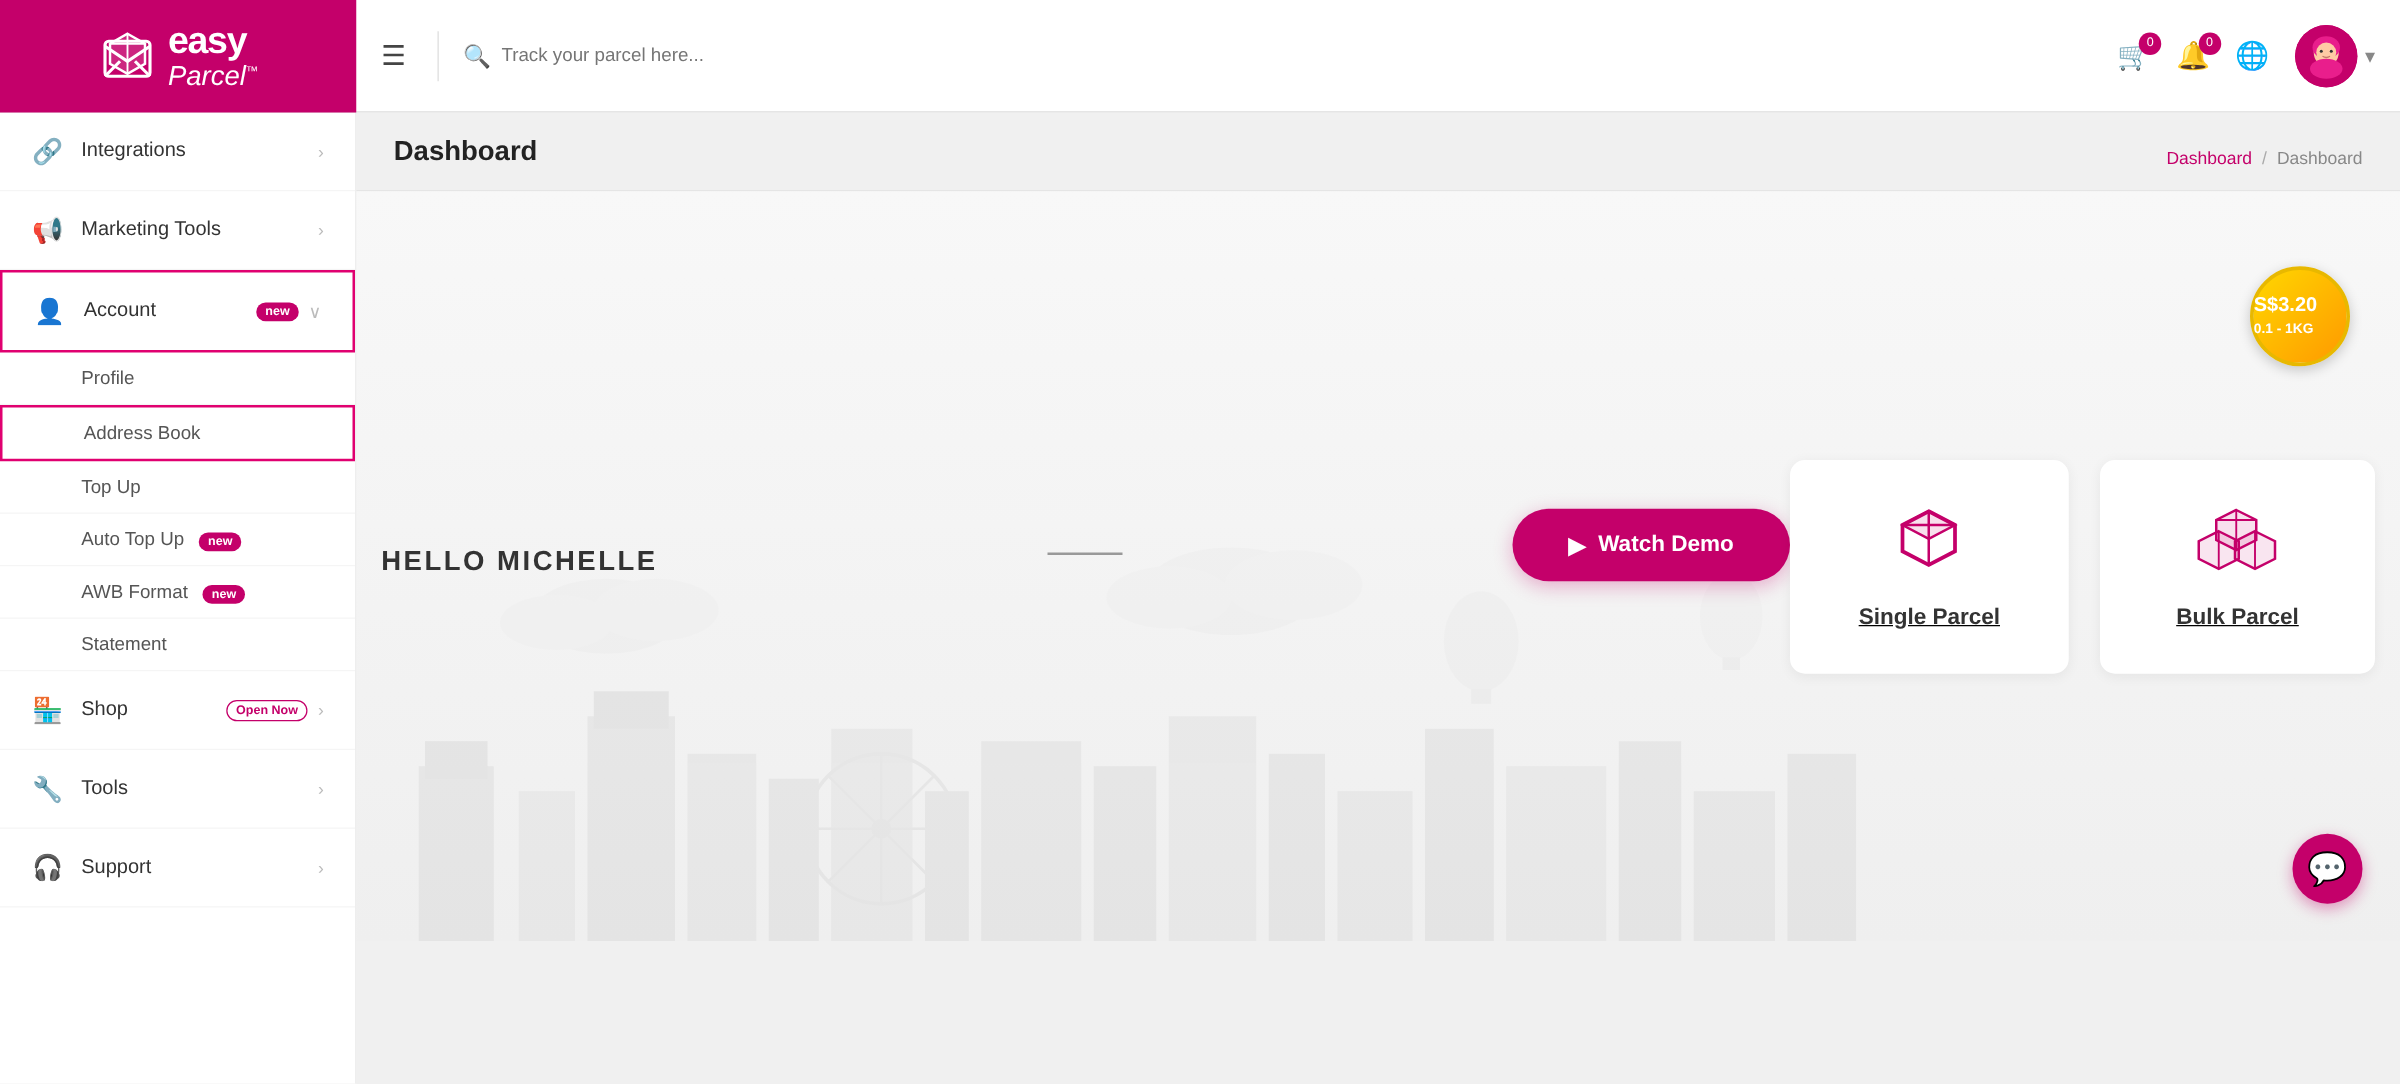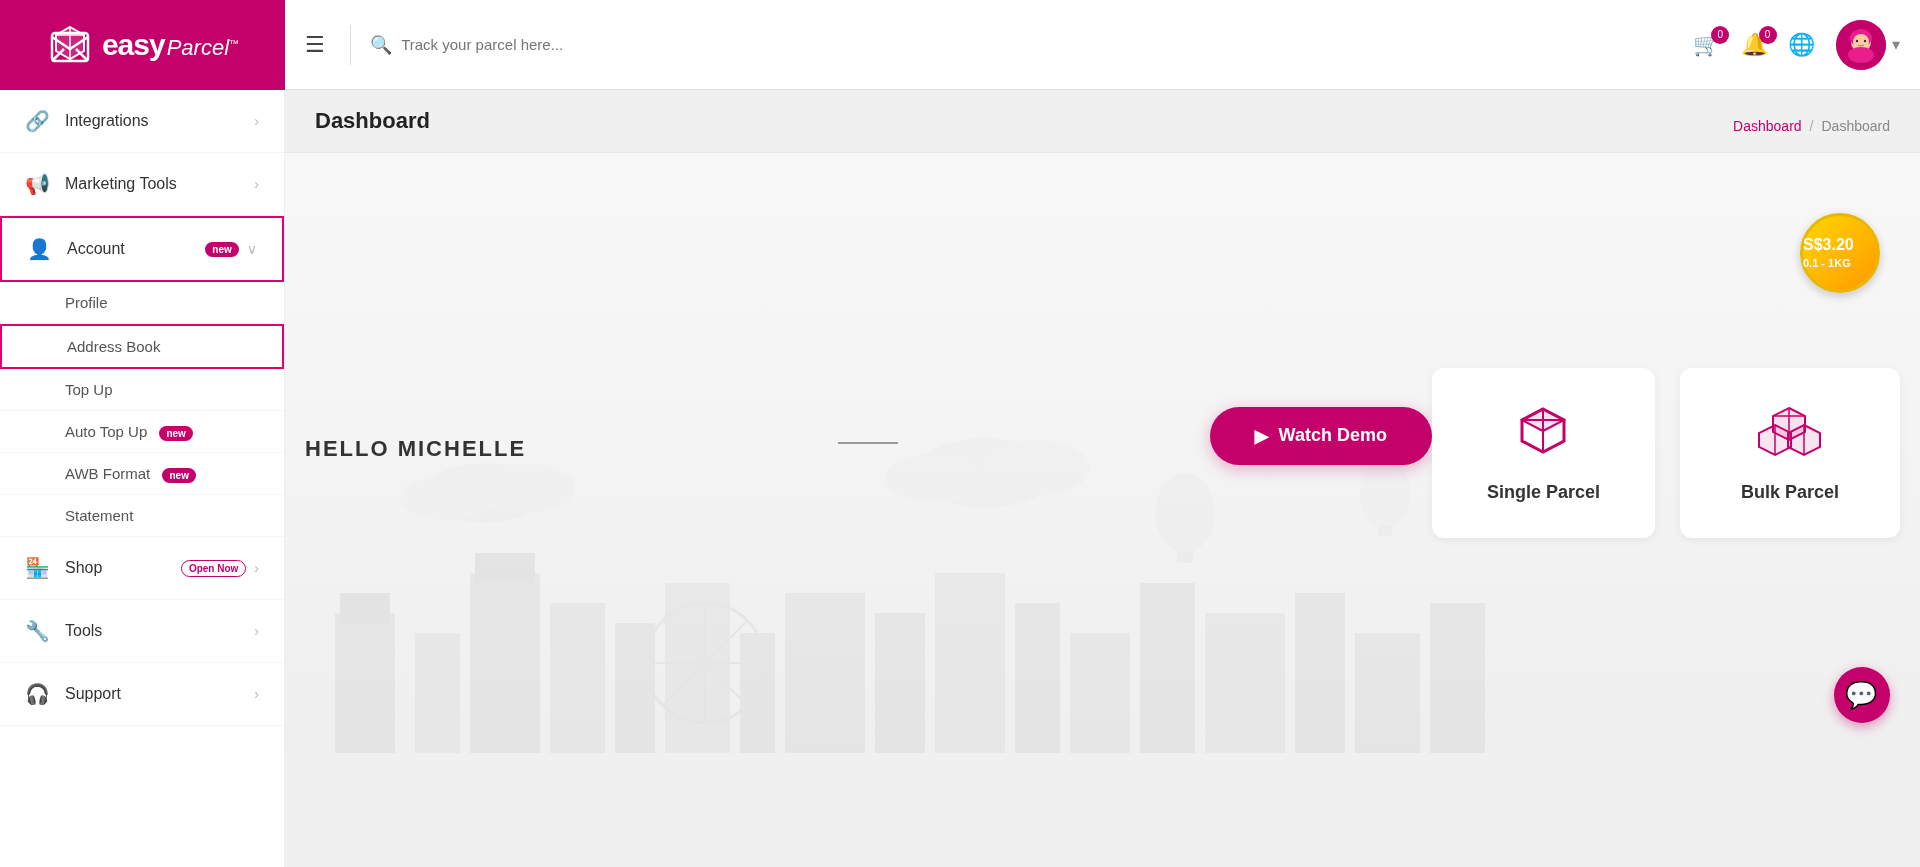--- a/index.html
+++ b/index.html
@@ -322,20 +322,21 @@
       border-radius: 12px;
       padding: 35px 55px;
       display: flex;
       flex-direction: column;
       align-items: center;
       gap: 15px;
       cursor: pointer;
       box-shadow: 0 2px 10px rgba(0,0,0,0.06);
       min-width: 220px;
       transition: box-shadow 0.2s;
+      text-decoration: underline;
     }
     .parcel-card-label {
       font-size: 18px;
       font-weight: 600;
       color: #333;
     }
     .parcel-icon-wrap {
       color: #c4006a;
       font-size: 40px;
     }
@@ -395,21 +396,21 @@
         <rect x="6" y="12" width="36" height="28" rx="3" stroke="white" stroke-width="2.5" fill="none"></rect>
         <polyline points="6,16 24,28 42,16" stroke="white" stroke-width="2.5" fill="none"></polyline>
         <line x1="6" y1="40" x2="18" y2="28" stroke="white" stroke-width="2.5"></line>
         <line x1="42" y1="40" x2="30" y2="28" stroke="white" stroke-width="2.5"></line>
 
         <polygon points="24,6 38,14 38,30 24,38 10,30 10,14" stroke="white" stroke-width="2" fill="rgba(255,255,255,0.15)"></polygon>
         <line x1="24" y1="6" x2="24" y2="38" stroke="white" stroke-width="1.5"></line>
         <line x1="10" y1="14" x2="38" y2="14" stroke="white" stroke-width="1.5"></line>
       </svg>
       <div class="logo-text">
-        <span style="display:flex;align-items:baseline;gap:2px;">
+        <span style="display:flex;align-items:baseline;gap:2px;flex-direction:column;">
           <span class="logo-easy">easy</span>
           <span class="logo-parcel"><span>Parcel</span><sup style="font-size:10px;font-style:normal;">™</sup></span>
         </span>
       </div>
     </div>
   </div>
 
   <button class="header-menu-btn">☰</button>
   <div class="header-divider"></div>
 

